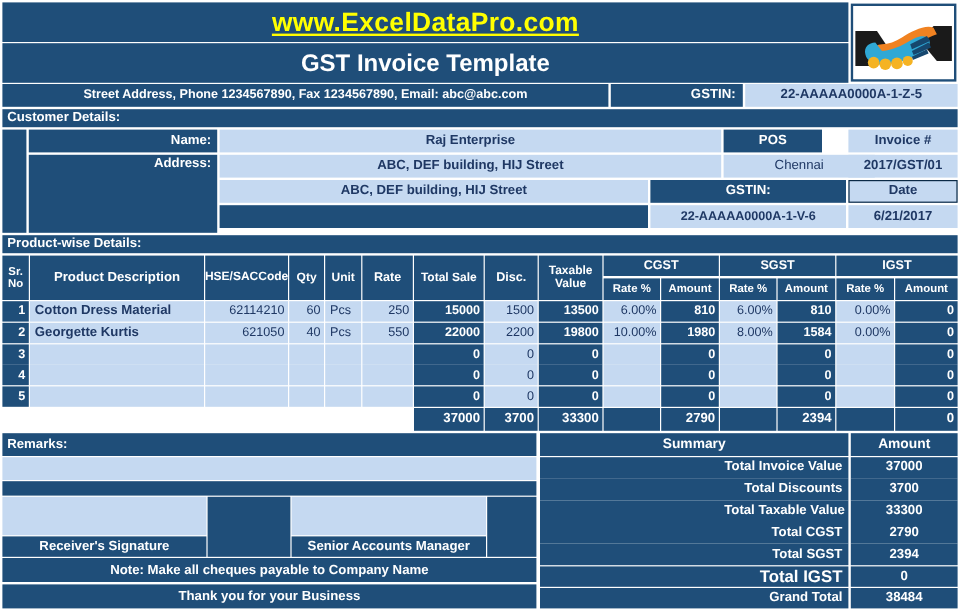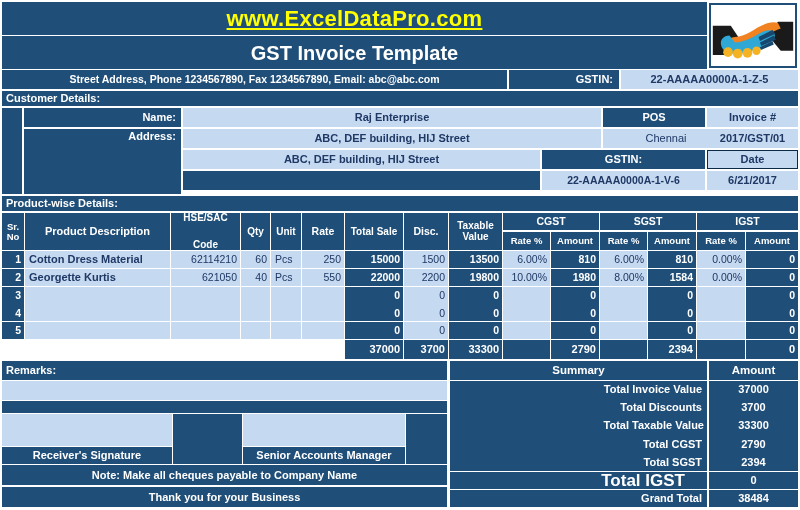--- a/index.html
+++ b/index.html
@@ -100,21 +100,21 @@
   </div>
   <div class="cell d r b" style="left:509px;top:70px;width:110px;height:19px;font-size:11px;padding-right:6px;">GSTIN:</div>
   <div class="cell l c b" style="left:621px;top:70px;width:177px;height:19px;font-size:11px;">22-AAAAA0000A-1-Z-5</div>
 
   <div class="cell band lft" style="left:2px;top:91px;width:796px;height:15px;">Customer Details:</div>
 
   <div class="cell d" style="left:2px;top:108px;width:20px;height:86px;"></div>
 
   <div class="cell d r b" style="left:24px;top:108px;width:157px;height:19px;font-size:11px;padding-right:5px;">Name:</div>
   <div class="cell l c b" style="left:183px;top:108px;width:418px;height:19px;font-size:11px;">Raj Enterprise</div>
-  <div class="cell d c b" style="left:603px;top:108px;width:102px;height:19px;font-size:11px;">POS</div>
+  <div class="cell d c b" style="left:603px;top:108px;width:82px;height:19px;font-size:11px;">POS</div>
   <div class="cell l c b" style="left:707px;top:108px;width:91px;height:19px;font-size:11px;">Invoice #</div>
 
   <div class="cell d r b" style="left:24px;top:129px;width:157px;height:65px;align-items:flex-start;font-size:11px;padding-right:5px;padding-top:2px;">Address:</div>
 
   <div class="cell l c b" style="left:183px;top:129px;width:418px;height:19px;font-size:11px;">ABC, DEF building, HIJ Street</div>
   <div class="cell l c" style="left:603px;top:129px;width:126px;height:19px;font-size:11px;">Chennai</div>
   <div class="cell l c b" style="left:707px;top:129px;width:91px;height:19px;font-size:11px;">2017/GST/01</div>
 
   <div class="cell l c b" style="left:183px;top:150px;width:357px;height:19px;font-size:11px;">ABC, DEF building, HIJ Street</div>
   <div class="cell d c b" style="left:542px;top:150px;width:163px;height:19px;font-size:11px;">GSTIN:</div>
@@ -124,21 +124,21 @@
   <div class="cell l c b" style="left:542px;top:171px;width:163px;height:19px;font-size:10.5px;">22-AAAAA0000A-1-V-6</div>
   <div class="cell l c b" style="left:707px;top:171px;width:91px;height:19px;font-size:11px;">6/21/2017</div>
 
   <div class="cell band lft" style="left:2px;top:196px;width:796px;height:15px;">Product-wise Details:</div>
 
   <div class="cell d c b wrap" style="left:2px;top:213px;width:22px;height:37px;font-size:9.5px;flex-direction:column;justify-content:center;">
     <span>Sr.</span>
     <span>No</span>
   </div>
   <div class="cell d c b" style="left:25px;top:213px;width:145px;height:37px;font-size:11px;">Product Description</div>
-  <div class="cell d c b wrap" style="left:171px;top:213px;width:69px;height:37px;font-size:10px;flex-direction:column;justify-content:space-between;">
+  <div class="cell d c b wrap" style="left:171px;top:213px;width:69px;height:37px;font-size:10px;flex-direction:row;justify-content:center;">
     <span>HSE/SAC</span>
     <span>Code</span>
   </div>
   <div class="cell d c b" style="left:241px;top:213px;width:29px;height:37px;font-size:10px;">Qty</div>
   <div class="cell d c b" style="left:271px;top:213px;width:30px;height:37px;font-size:10px;">Unit</div>
   <div class="cell d c b" style="left:302px;top:213px;width:42px;height:37px;font-size:10.5px;">Rate</div>
   <div class="cell d c b" style="left:345px;top:213px;width:58px;height:37px;font-size:10px;">Total Sale</div>
   <div class="cell d c b" style="left:404px;top:213px;width:44px;height:37px;font-size:10.5px;">Disc.</div>
   <div class="cell d c b wrap" style="left:449px;top:213px;width:53px;height:37px;font-size:10px;flex-direction:column;justify-content:center;">
     <span>Taxable</span>
@@ -269,19 +269,19 @@
       <div class="cell d r b" style="left: 450px; top: 381px; width: 257px; height: 17.5px; font-size: 11px; padding-right: 5px;">Total Invoice Value</div>
       <div class="cell d c b" style="left: 709px; top: 381px; width: 89px; height: 17.5px; font-size: 11px;">37000</div>
       <div class="cell d r b" style="left: 450px; top: 399.1px; width: 257px; height: 17.5px; font-size: 11px; padding-right: 5px;">Total Discounts</div>
       <div class="cell d c b" style="left: 709px; top: 399.1px; width: 89px; height: 17.5px; font-size: 11px;">3700</div>
       <div class="cell d r b" style="left: 450px; top: 417.2px; width: 257px; height: 17.5px; font-size: 11px; padding-right: 3px;">Total Taxable Value</div>
       <div class="cell d c b" style="left: 709px; top: 417.2px; width: 89px; height: 17.5px; font-size: 11px;">33300</div>
       <div class="cell d r b" style="left: 450px; top: 435.3px; width: 257px; height: 17.5px; font-size: 11px; padding-right: 5px;">Total CGST</div>
       <div class="cell d c b" style="left: 709px; top: 435.3px; width: 89px; height: 17.5px; font-size: 11px;">2790</div>
       <div class="cell d r b" style="left: 450px; top: 453.4px; width: 257px; height: 17.5px; font-size: 11px; padding-right: 5px;">Total SGST</div>
       <div class="cell d c b" style="left: 709px; top: 453.4px; width: 89px; height: 17.5px; font-size: 11px;">2394</div>
-      <div class="cell d r b" style="left: 450px; top: 471.5px; width: 257px; height: 17.5px; font-size: 17px; padding-right: 22px;">Total IGST</div>
+      <div class="cell d r b" style="left: 450px; top: 471.5px; width: 257px; height: 17.5px; font-size: 14px; padding-right: 5px;">Total IGST</div>
       <div class="cell d c b" style="left: 709px; top: 471.5px; width: 89px; height: 17.5px; font-size: 11px;">0</div>
       <div class="cell d r b" style="left: 450px; top: 489.6px; width: 257px; height: 17.5px; font-size: 11px; padding-right: 5px;">Grand Total</div>
       <div class="cell d c b" style="left: 709px; top: 489.6px; width: 89px; height: 17.5px; font-size: 11px;">38484</div>
     </div>
 
 </div>
 
 </body></html>

